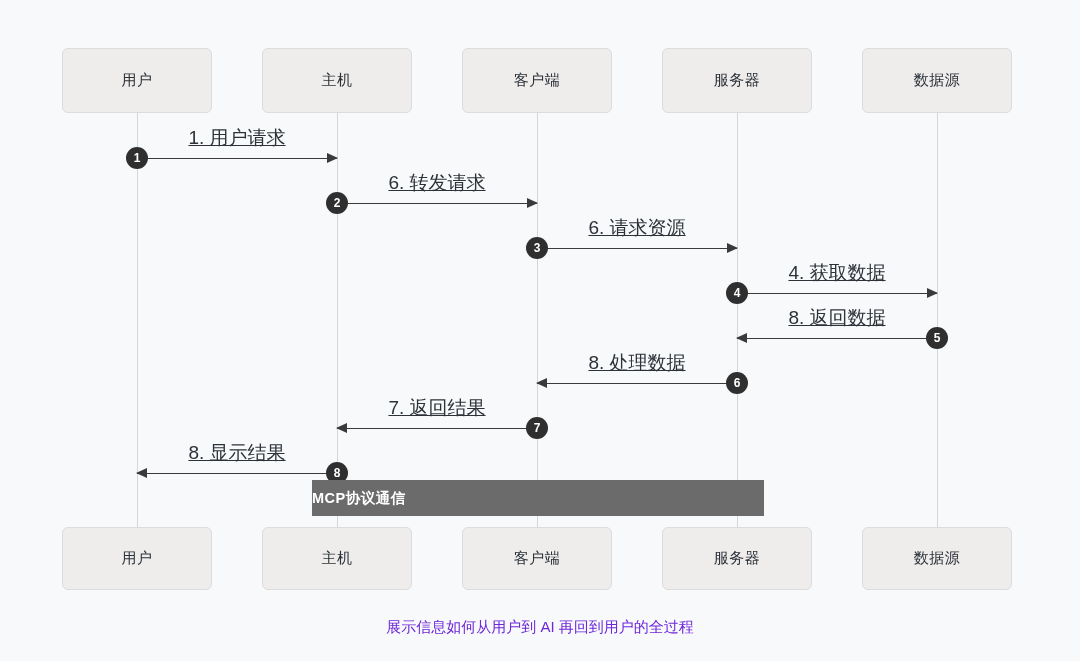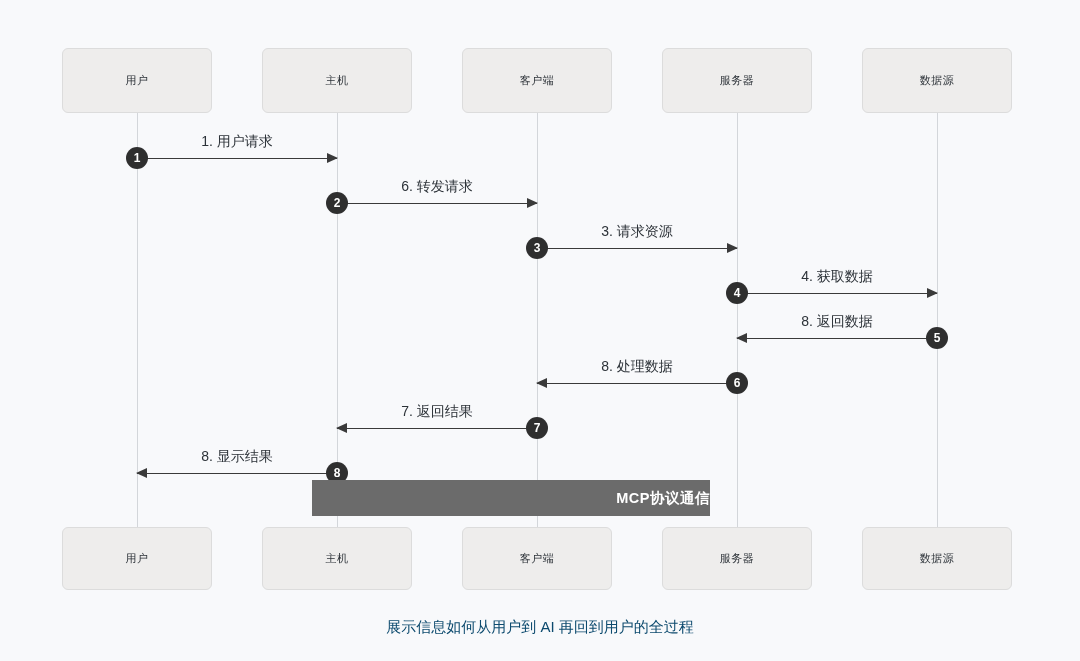--- a/index.html
+++ b/index.html
@@ -25,21 +25,21 @@
     height: 65px;
     background: #eeedec;
     border: 1px solid #dcdcdc;
     border-radius: 6px;
     box-sizing: border-box;
     display: flex;
     align-items: center;
     justify-content: center;
   }
   .participant .p-label {
-    font-size: 11px;
+    font-size: 15px;
     color: #2c3238;
     letter-spacing: .5px;
   }
   .participant.top  { top: 48px; }
   .participant.bottom { top: 527px; height: 63px; }
 
   
   .lifeline {
     position: absolute;
     top: 113px;
@@ -75,23 +75,24 @@
   }
   .arrowhead.left {
     left: -1px;
     border-right: 11px solid #3a3a3a;
   }
   .msg-label {
     position: absolute;
     bottom: 7px;
     width: 100%;
     text-align: center;
-    font-size: 14px;
+    font-size: 19px;
     color: #2c3238;
     white-space: nowrap;
+    text-decoration: underline;
   }
   .step-badge {
     position: absolute;
     top: -11px;
     width: 22px;
     height: 22px;
     border-radius: 50%;
     background: #2f2f2f;
     color: #ffffff;
     font-size: 12px;
@@ -103,43 +104,43 @@
     line-height: 1;
   }
   .step-badge.at-left  { left: -11px; }
   .step-badge.at-right { right: -11px; }
 
   
   #mcp-banner {
     position: absolute;
     left: 312px;
     top: 480px;
-    width: 398px;
+    width: 452px;
     height: 36px;
     background: #6b6b6b;
     display: flex;
     align-items: center;
-    justify-content: flex-end;
+    justify-content: flex-start;
   }
   #mcp-banner .banner-text {
     color: #ffffff;
     font-size: 14.5px;
     font-weight: bold;
     letter-spacing: .5px;
   }
 
   
   #caption {
     position: absolute;
     left: 0;
     top: 618px;
     width: 1080px;
     text-align: center;
     font-size: 15px;
-    color: #0c4a6e;
+    color: #6d28d9;
   }
 </style>
 </head>
 <body>
 
 <div id="diagram">
     <div class="participant top" style="left: 62px;">
       <span class="p-label">用户</span>
     </div>
     <div class="participant bottom" style="left: 62px;">
@@ -183,21 +184,21 @@
     <div class="message" style="left: 337px; top: 203px; width: 200px;">
       <div class="msg-line"></div>
       <div class="arrowhead right"></div>
       <div class="step-badge at-left">2</div>
       <div class="msg-label">6. 转发请求</div>
     </div>
     <div class="message" style="left: 537px; top: 248px; width: 200px;">
       <div class="msg-line"></div>
       <div class="arrowhead right"></div>
       <div class="step-badge at-left">3</div>
-      <div class="msg-label">3. 请求资源</div>
+      <div class="msg-label">6. 请求资源</div>
     </div>
     <div class="message" style="left: 737px; top: 293px; width: 200px;">
       <div class="msg-line"></div>
       <div class="arrowhead right"></div>
       <div class="step-badge at-left">4</div>
       <div class="msg-label">4. 获取数据</div>
     </div>
     <div class="message" style="left: 737px; top: 338px; width: 200px;">
       <div class="msg-line"></div>
       <div class="arrowhead left"></div>

